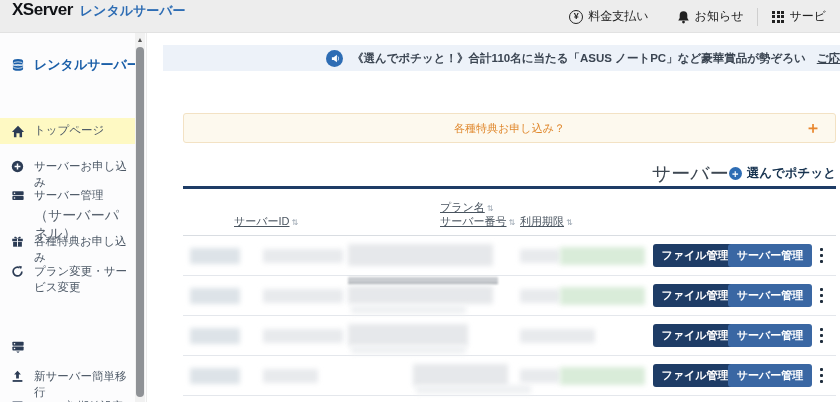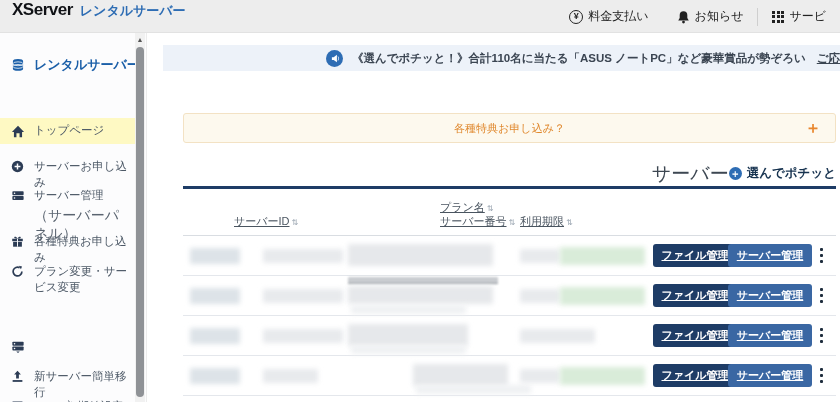--- a/index.html
+++ b/index.html
@@ -107,21 +107,21 @@
   .rd-exp  { left:337px; top:13px; width:40px; height:14px; background:#e8eaed; }
   .rd-exp-green { left:377px; top:11px; width:85px; height:18px; background:#d9ecd9; }
   .rd-link { left:165px; top:1px; width:150px; height:7px; background:#c9ccd0; border-bottom:1px solid #8a8f96; filter:blur(1.2px); }
   .rd-sub  { left:168px; top:29px; width:115px; height:9px; background:#eff1f3; }
   .trow.no-green .rd-exp { width:75px; }
   
   .btn {
     position:absolute; top:8px; width:84px; height:23px; border:none; border-radius:3px;
     color:#fff; font-size:11px; font-weight:700; cursor:pointer;
     font-family:"Liberation Sans","DejaVu Sans",sans-serif;
-    display:flex; align-items:center; justify-content:center;text-decoration:underline;
+    display:flex; align-items:center; justify-content:center;
   }
   .btn-file { left:470px; background:#1e3c66; }
   .btn-srv  { left:545px; background:#3a67a3; }
   .dots { position:absolute; left:633px; top:12px; width:12px; height:18px; cursor:pointer; }
   .dots i {
     position:absolute; left:4px; top:0; width:3px; height:3px; background:#1e2d3d; border-radius:1px;
     box-shadow:0 6px 0 #1e2d3d, 0 12px 0 #1e2d3d;
   }
   svg { display:block; }
 </style>

